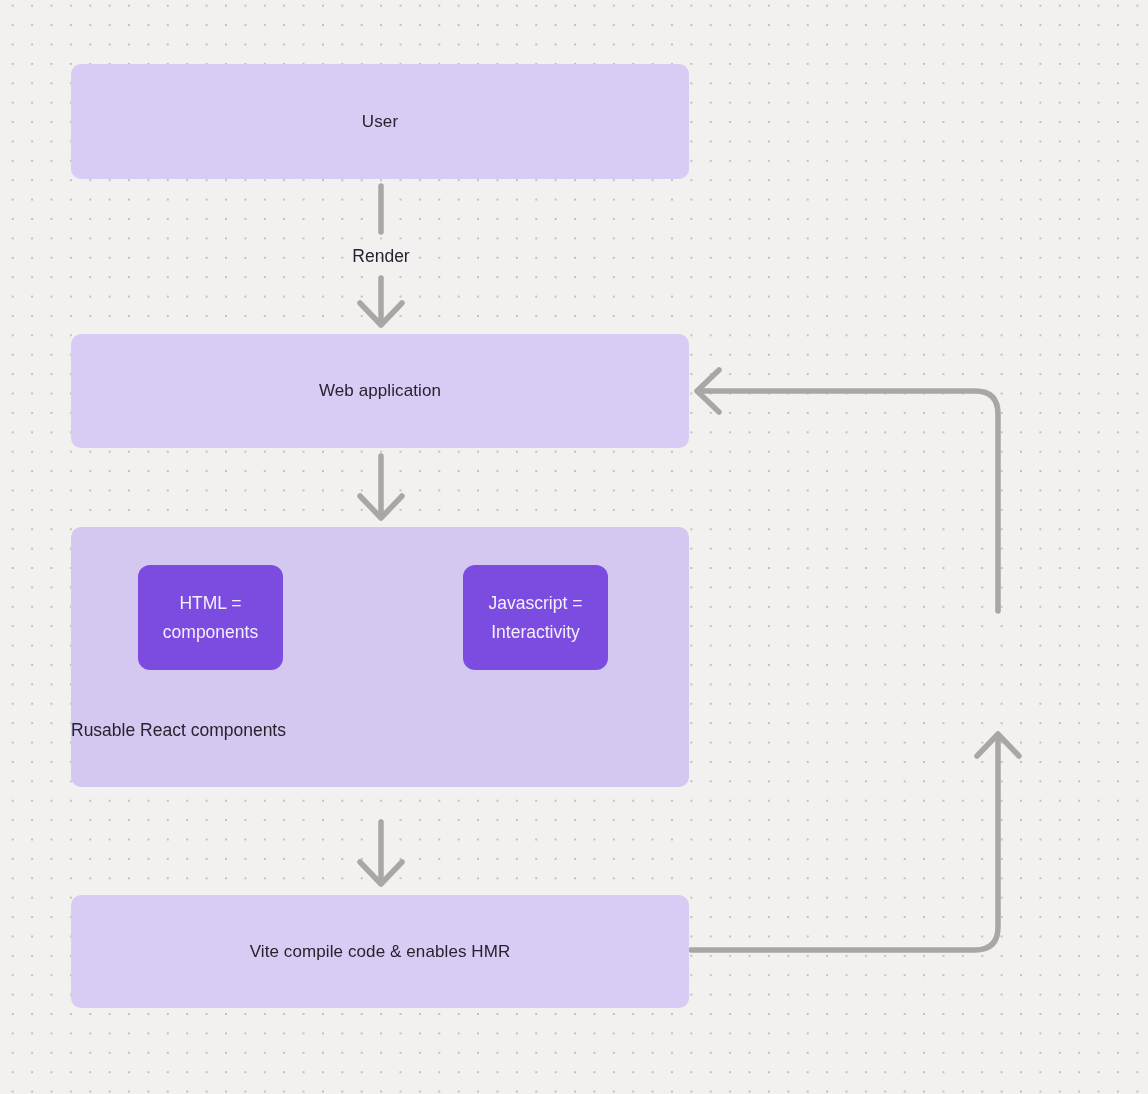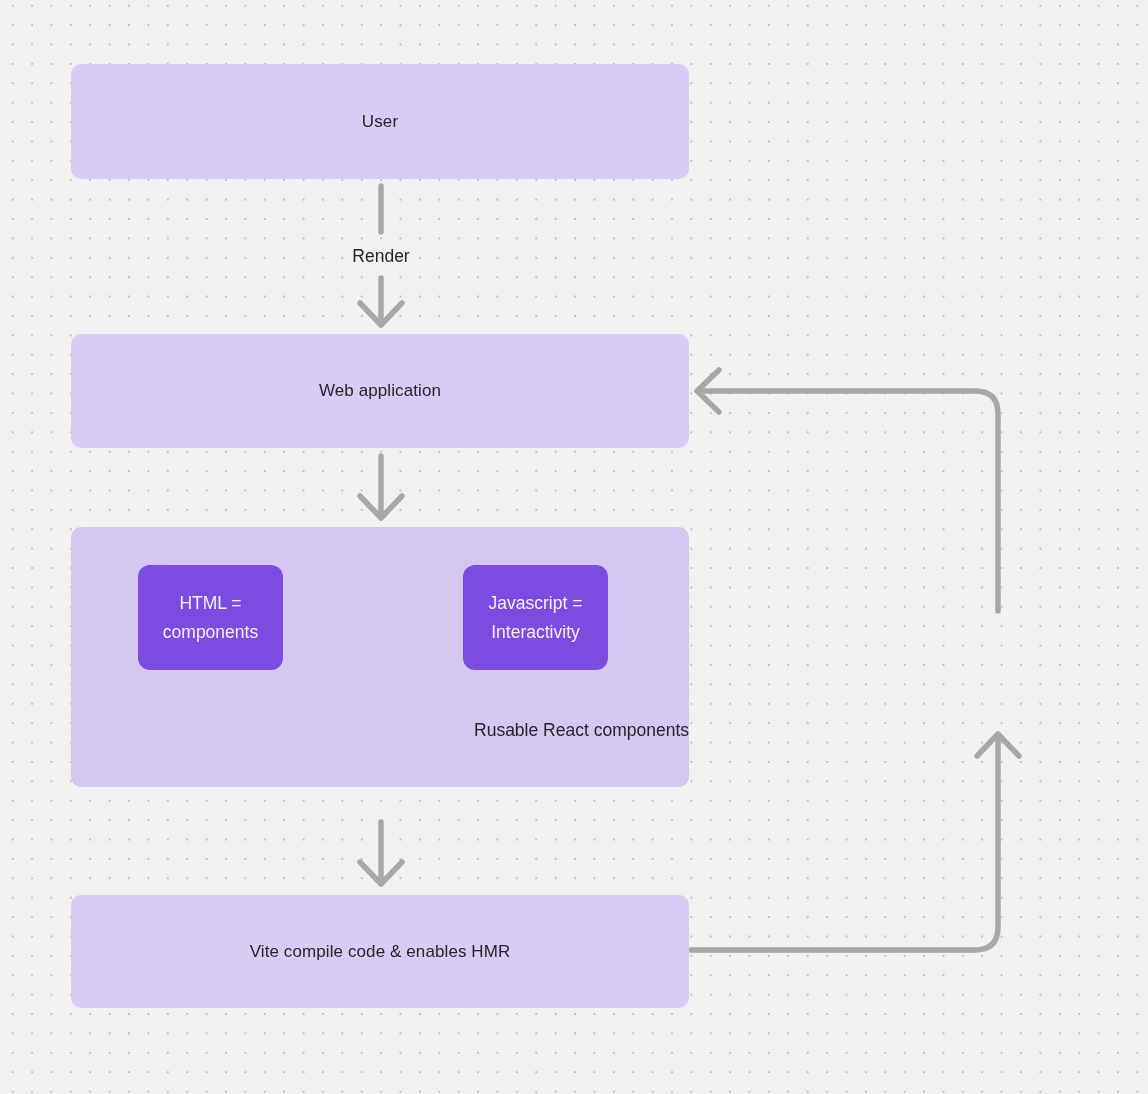--- a/index.html
+++ b/index.html
@@ -66,21 +66,21 @@
     line-height: 29px;
     text-align: center;
   }
   .chip-1 { left: 67px; }
   .chip-2 { left: 237px; }
   .chip-3 { left: 392px; }
   .group-caption {
     position: absolute;
     left: 0; right: 0;
     top: 193px;
-    text-align: right;
+    text-align: left;
     color: var(--text);
     font-size: 17.5px;
     font-weight: 500;
   }
   .edge-label {
     position: absolute;
     left: 311px; top: 246px;
     width: 140px;
     text-align: center;
     color: var(--text);

